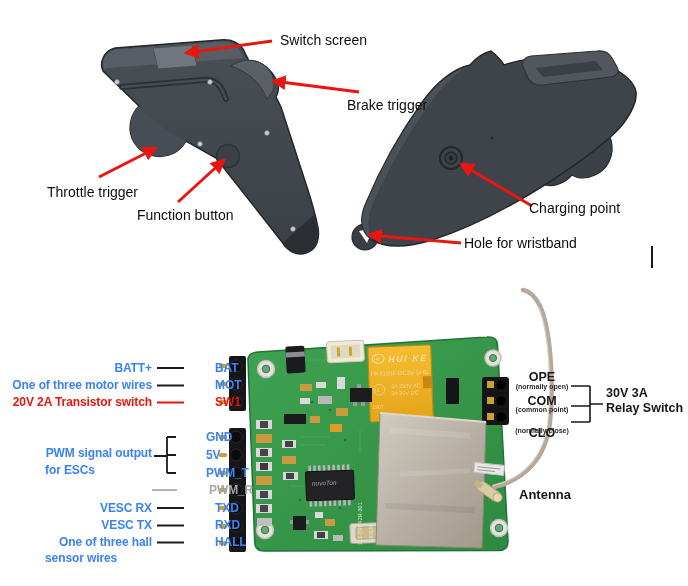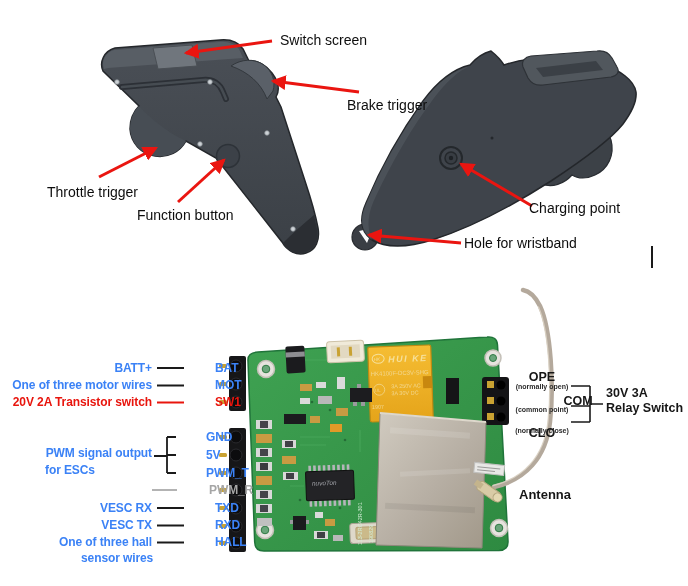--- a/index.html
+++ b/index.html
@@ -361,26 +361,26 @@
 <div class="pcb-pin" style="top:430.5px;left:178px;">GND</div>
 <div class="pcb-pin" style="top:448.5px;left:178px;">5V</div>
 <div class="pcb-pin" style="top:466.5px;left:178px;">PWM_T</div>
 
 <div class="pcb-pin gray" style="top:483.5px;left:181px;">PWM_R</div>
 <div class="pcb-desc" style="top:501.5px;">VESC RX</div>
 <div class="pcb-pin" style="top:501.5px;">TXD</div>
 <div class="pcb-desc" style="top:519px;">VESC TX</div>
 <div class="pcb-pin" style="top:519px;">RXD</div>
 <div class="pcb-desc" style="top:536px;">One of three hall</div>
-<div class="pcb-desc ljust" style="top:552px;margin-left:36px;">sensor wires</div>
+<div class="pcb-desc ljust" style="top:552px;">sensor wires</div>
 <div class="pcb-pin" style="top:536px;">HALL</div>
 
 <div class="relay-pin" style="top:370.5px;">OPE</div>
 <div class="relay-sub" style="top:383px;">(normally open)</div>
-<div class="relay-pin" style="top:394.5px;margin-left:36px;">COM</div>
+<div class="relay-pin" style="top:394.5px;">COM</div>
 <div class="relay-sub" style="top:406px;">(common point)</div>
 <div class="relay-pin" style="top:427px;">CLO</div>
 <div class="relay-sub" style="top:426.5px;">(normally close)</div>
 <div class="relay-rating" style="top:386.5px;">30V 3A</div>
 <div class="relay-rating" style="top:402px;">Relay Switch</div>
 
 <div class="antenna-lbl">Antenna</div>
 
 </div>
 

